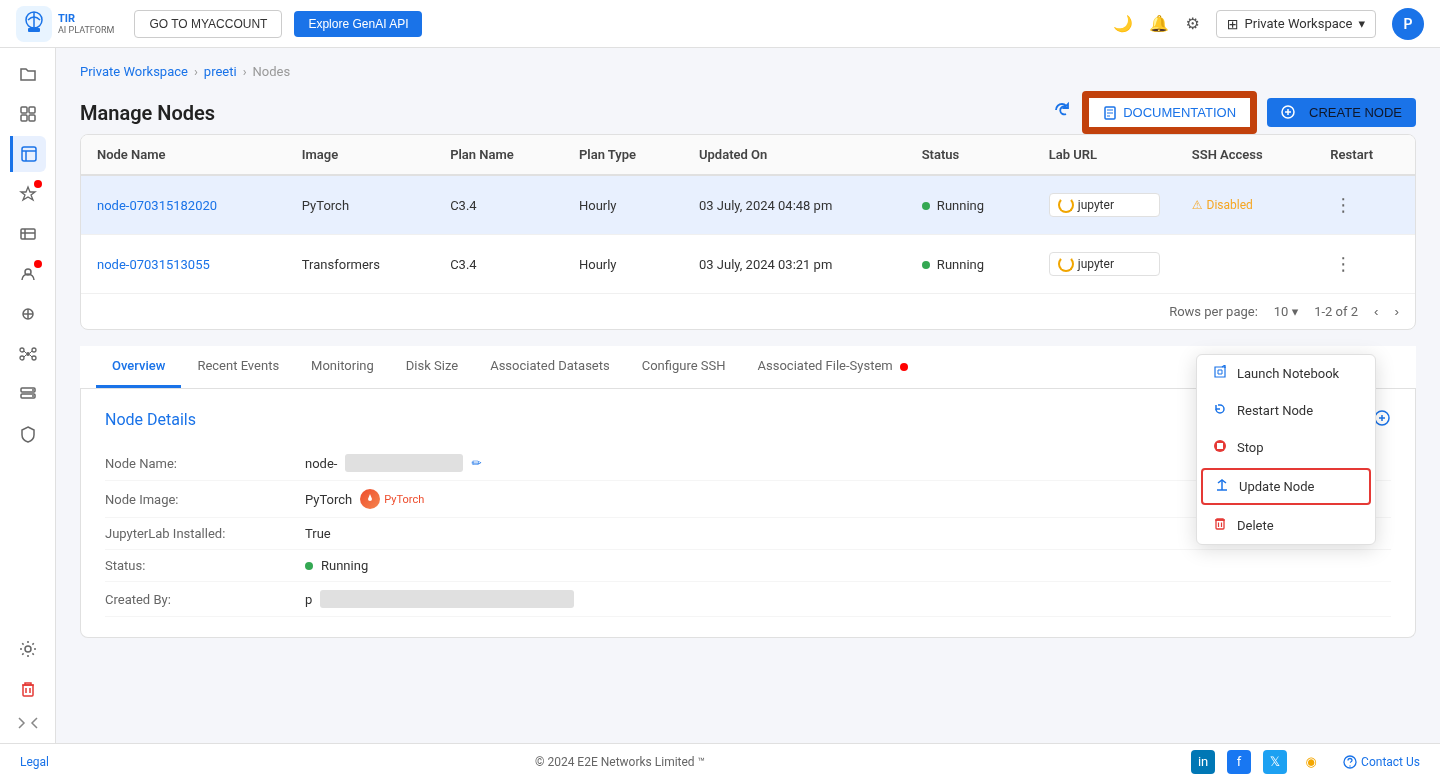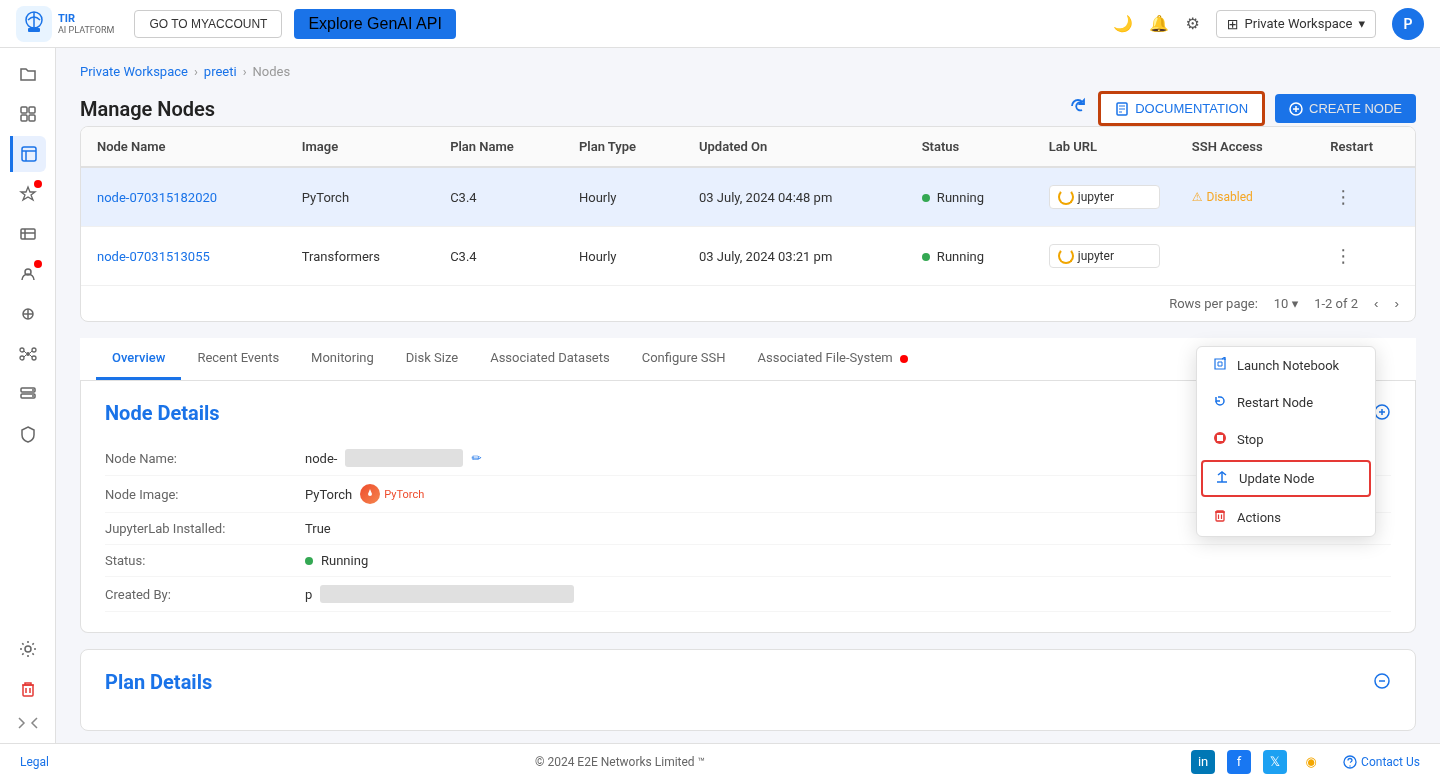--- a/index.html
+++ b/index.html
@@ -13,21 +13,21 @@
     .content { flex: 1; overflow-y: auto; background: #f5f6fa; }
     .content-inner { padding: 16px 24px; }
     .footer { height: 36px; background: #fff; border-top: 1px solid #e0e0e0; display: flex; align-items: center; justify-content: space-between; padding: 0 20px; flex-shrink: 0; font-size: 12px; color: #666; }
 
     
     .logo { display: flex; align-items: center; gap: 6px; margin-right: 8px; }
     .logo-box { width: 36px; height: 36px; background: #e8f4ff; border-radius: 8px; display: flex; align-items: center; justify-content: center; }
     .logo-text { font-size: 11px; font-weight: 700; color: #1a73e8; line-height: 1.2; }
     .logo-sub { font-size: 9px; color: #666; }
     .btn-outline { border: 1px solid #ccc; background: #fff; color: #333; padding: 6px 14px; border-radius: 4px; cursor: pointer; font-size: 12px; font-weight: 500; }
-    .btn-primary { border: none; background: #1a73e8; color: #000000; padding: 6px 14px; border-radius: 4px; cursor: pointer; font-size: 16px; font-weight: 500; }
+    .btn-primary { border: none; background: #1a73e8; color: #ffffff; padding: 6px 14px; border-radius: 4px; cursor: pointer; font-size: 12px; font-weight: 500; }
     .topbar-spacer { flex: 1; }
     .topbar-icons { display: flex; align-items: center; gap: 16px; }
     .icon-btn { background: none; border: none; cursor: pointer; color: #555; font-size: 16px; display: flex; align-items: center; }
     .workspace-btn { display: flex; align-items: center; gap: 6px; border: 1px solid #ccc; border-radius: 4px; padding: 5px 10px; background: #fff; cursor: pointer; font-size: 13px; }
     .avatar { width: 32px; height: 32px; border-radius: 50%; background: #1a73e8; color: #fff; display: flex; align-items: center; justify-content: center; font-weight: 600; font-size: 14px; }
 
     
     .sidebar-icon { width: 36px; height: 36px; display: flex; align-items: center; justify-content: center; border-radius: 6px; cursor: pointer; color: #666; font-size: 16px; position: relative; }
     .sidebar-icon.active { background: #e8f0fe; color: #1a73e8; border-left: 3px solid #1a73e8; border-radius: 0 6px 6px 0; }
     .sidebar-badge { position: absolute; top: 4px; right: 4px; width: 8px; height: 8px; border-radius: 50%; background: red; }
@@ -37,22 +37,22 @@
     
     .breadcrumb { display: flex; align-items: center; gap: 6px; font-size: 13px; color: #666; margin-bottom: 12px; }
     .breadcrumb a { color: #1a73e8; text-decoration: none; cursor: pointer; }
     .breadcrumb span { color: #999; }
 
     
     .page-header { display: flex; align-items: center; justify-content: space-between; margin-bottom: 0; }
     .page-title { font-size: 20px; font-weight: 600; color: #222; }
     .header-actions { display: flex; align-items: center; gap: 10px; }
     .btn-refresh { background: none; border: none; cursor: pointer; color: #1a73e8; font-size: 18px; }
-    .btn-doc { display: flex; align-items: center; gap: 6px; border: 3px solid #c2410c; background: #fff; color: #1a73e8; padding: 7px 14px; border-radius: 4px; cursor: pointer; font-size: 13px; }
-    .btn-create { display: flex; align-items: flex-end; gap: 6px; border: none; background: #1a73e8; color: #e5e5e5; padding: 7px 14px; border-radius: 4px; cursor: pointer; font-size: 13px; font-weight: 500; }
+    .btn-doc { display: flex; align-items: center; gap: 6px; border: 7px solid #c2410c; background: #fff; color: #1a73e8; padding: 7px 14px; border-radius: 4px; cursor: pointer; font-size: 13px; }
+    .btn-create { display: flex; align-items: flex-start; gap: 14px; border: none; background: #1a73e8; color: #0f172a; padding: 7px 14px; border-radius: 4px; cursor: pointer; font-size: 13px; font-weight: 500; }
 
     
     .table-container { background: #fff; border-radius: 8px; border: 1px solid #e0e0e0; overflow: hidden; margin-bottom: 6px; }
     table { width: 100%; border-collapse: collapse; }
     thead tr { background: #fafafa; border-bottom: 2px solid #e0e0e0; }
     th { padding: 12px 16px; text-align: left; font-size: 13px; font-weight: 600; color: #444; white-space: nowrap; }
     td { padding: 14px 16px; border-bottom: 1px solid #f0f0f0; font-size: 13px; vertical-align: middle; }
     tr.selected-row { background: #e8f0fe; }
     .node-link { color: #1a73e8; text-decoration: none; cursor: pointer; }
     .status-dot { width: 8px; height: 8px; border-radius: 50%; background: #34a853; display: inline-block; margin-right: 4px; }
@@ -75,21 +75,21 @@
 
     
     .tabs { display: flex; border-bottom: 1px solid #e0e0e0; background: #fff; margin-top: 16px; padding: 0 16px; position: relative; }
     .tab { padding: 12px 16px; cursor: pointer; font-size: 13px; color: #666; border-bottom: 3px solid transparent; }
     .tab.active { color: #1a73e8; border-bottom: 3px solid #1a73e8; font-weight: 500; }
     .tab-badge { width: 8px; height: 8px; border-radius: 50%; background: red; display: inline-block; margin-left: 4px; vertical-align: middle; }
 
     
     .detail-card { background: #fff; border-radius: 8px; border: 1px solid #e0e0e0; padding: 20px 24px; margin-top: 0; }
     .detail-header { display: flex; align-items: center; justify-content: space-between; margin-bottom: 16px; }
-    .detail-title { font-size: 20px; font-weight: 700; color: #1a73e8; }
+    .detail-title { font-size: 16px; font-weight: 400; color: #1a73e8; }
     .detail-row { display: flex; align-items: center; padding: 8px 0; border-bottom: 1px solid #f5f5f5; }
     .detail-label { width: 200px; color: #666; font-size: 13px; }
     .detail-value { font-size: 13px; color: #333; display: flex; align-items: center; gap: 8px; }
     .detail-value.bold { font-weight: 600; }
     .edit-icon { color: #1a73e8; cursor: pointer; font-size: 12px; }
     .pytorch-badge { display: flex; align-items: center; gap: 4px; }
     .pytorch-circle { width: 20px; height: 20px; border-radius: 50%; background: linear-gradient(135deg, #ee4c2c, #f5864f); display: flex; align-items: center; justify-content: center; }
     .running-dot { width: 8px; height: 8px; border-radius: 50%; background: #34a853; }
     .blurred-value { background: #e0e0e0; color: #e0e0e0; border-radius: 3px; padding: 2px 8px; font-size: 12px; user-select: none; min-width: 80px; }
 
@@ -398,21 +398,21 @@
             <div class="context-menu-item">
               <span class="menu-icon delete">
                 <svg width="14" height="14" viewBox="0 0 14 14" fill="none">
                     <polyline points="2,3 12,3" stroke="#e53935" stroke-width="1.3"></polyline>
                     <path d="M4 3V2h6v1" stroke="#e53935" stroke-width="1.3" fill="none"></path>
                     <rect x="3" y="3" width="8" height="9" rx="1" stroke="#e53935" stroke-width="1.3" fill="none"></rect>
                     <line x1="5.5" y1="5.5" x2="5.5" y2="10" stroke="#e53935" stroke-width="1.2"></line>
                     <line x1="8.5" y1="5.5" x2="8.5" y2="10" stroke="#e53935" stroke-width="1.2"></line>
                   </svg>
               </span>
-              <span>Actions</span>
+              <span>Delete</span>
             </div>
           </div>
         </div>
 
         <div class="tabs">
           <div class="tab active">Overview</div>
           <div class="tab">Recent Events</div>
           <div class="tab">Monitoring</div>
           <div class="tab">Disk Size</div>
           <div class="tab">Associated Datasets</div>
@@ -474,31 +474,20 @@
           <div class="detail-row">
             <div class="detail-label">Created By:</div>
             <div class="detail-value">
               <span>p</span>
               <span class="blurred-value">████████████████████████████</span>
             </div>
           </div>
 
         </div>
 
-        <div class="plan-card">
-          <div class="detail-header">
-            <span class="detail-title">Plan Details</span>
-            <button style="background:none;border:none;cursor:pointer;color:#1a73e8;">
-              <svg width="18" height="18" viewBox="0 0 18 18" fill="none">
-                  <circle cx="9" cy="9" r="7" stroke="#1a73e8" stroke-width="1.5"></circle>
-                  <line x1="6" y1="9" x2="12" y2="9" stroke="#1a73e8" stroke-width="1.5"></line>
-                </svg>
-            </button>
-          </div>
-        </div>
 
       </div>
     </div>
   </div>
 
   <div class="footer">
     <a style="color:#1a73e8;text-decoration:none;">Legal</a>
     <span>© 2024 E2E Networks Limited ™</span>
     <div style="display:flex;align-items:center;gap:20px;">
       <div class="footer-social">

